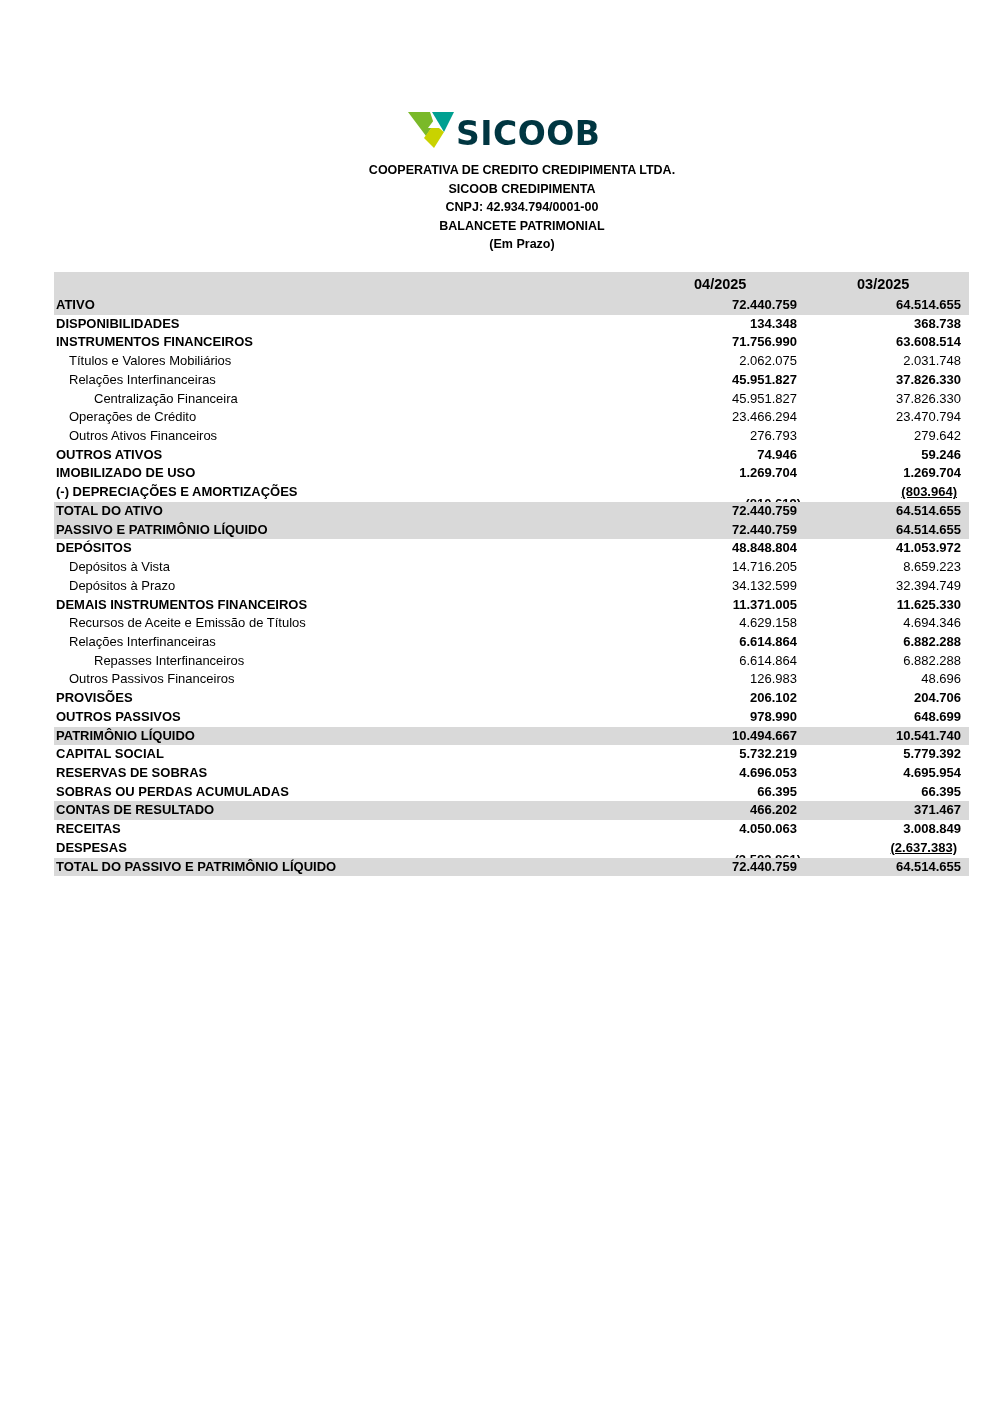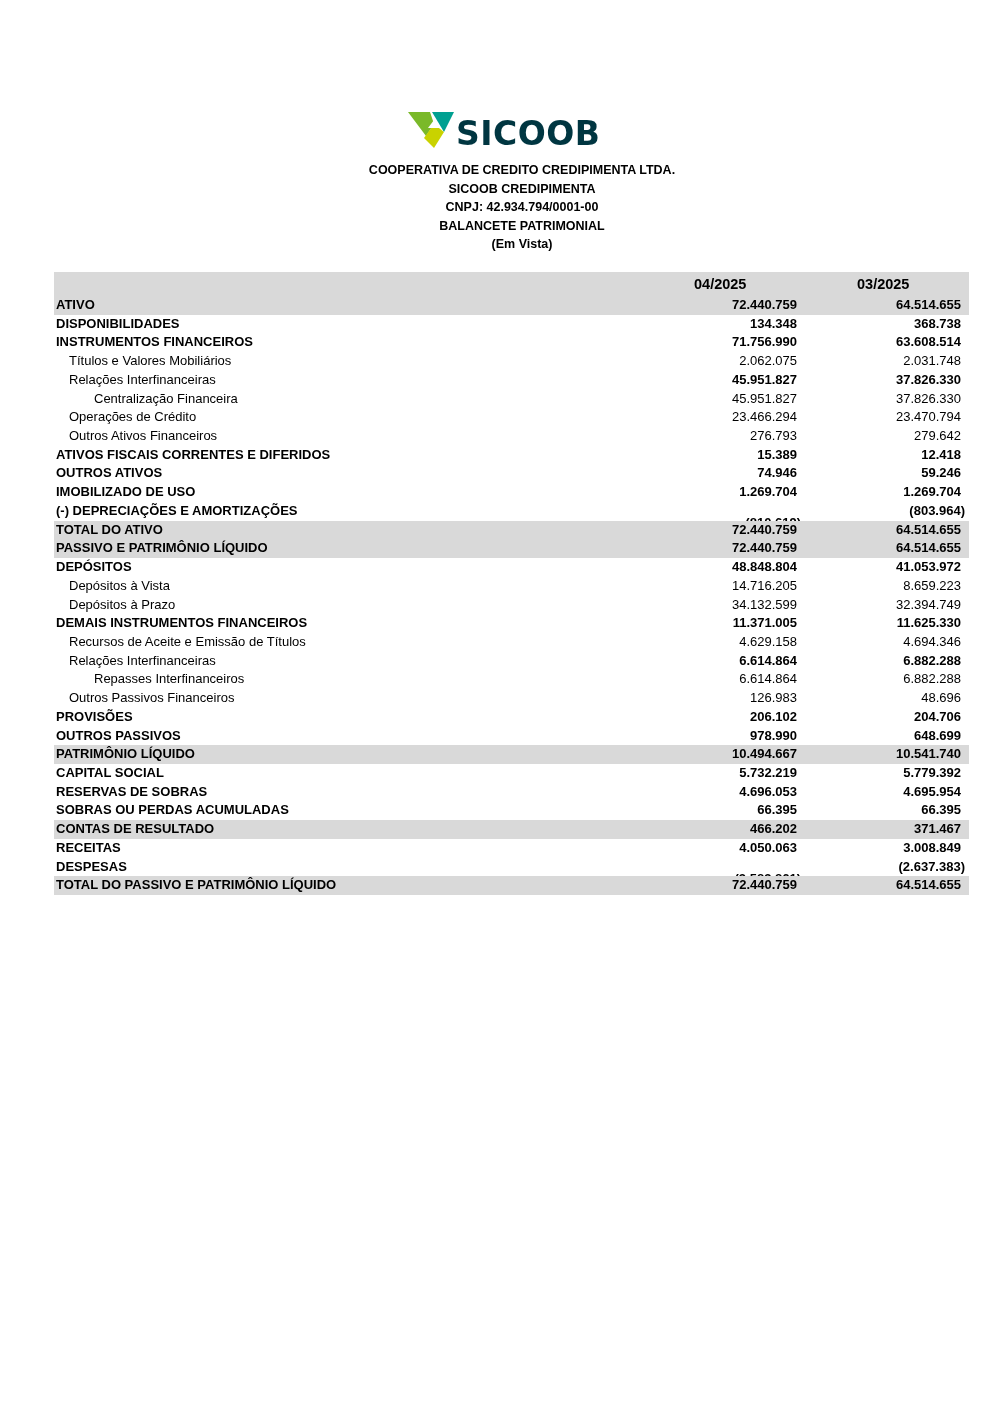--- a/index.html
+++ b/index.html
@@ -15,41 +15,41 @@
   .thead .c2 { left: 803px; }
   .row { height: 18.72px; position: relative; font-size: 13px; line-height: 18.72px; white-space: nowrap; }
   .row.shade { background: #d9d9d9; }
   .row.bold { font-weight: bold; }
   .row .label { position: absolute; left: 2px; top: 0; text-align: center; }
   .row.ind1 .label { left: 15px; }
   .row.ind2 .label { left: 40px; }
   .row .v1 { position: absolute; right: 172px; top: 0; text-align: right; }
   .row .v2 { position: absolute; right: 8px; top: 0; text-align: right; }
   .row.neg .v1 { right: 168px; margin-top: 12px; }
-  .row.neg .v2 { right: 4px; }
+  .row.neg .v2 { right: 12px; text-decoration: underline; }
 </style>
 </head>
 <body>
 
 <div class="logo">
   <svg width="196" height="42" viewBox="0 0 196 42">
     <polygon points="0,2 22,2 26,14 18,26" fill="#7ab929"></polygon>
     <polygon points="24,2 46,2 36,22" fill="#00a091"></polygon>
     <polygon points="16,28 26,14 36,22 26,38" fill="#c9d200"></polygon>
     <polygon points="20,18 26,10 32,18" fill="#ffffff"></polygon>
     <text id="logo-text" x="48" y="35" font-family="DejaVu Sans, sans-serif" font-weight="bold" font-size="33" fill="#003641" letter-spacing="0.5">SICOOB</text>
   </svg>
 </div>
 
 <div class="header">
   <div>COOPERATIVA DE CREDITO CREDIPIMENTA LTDA.</div>
   <div>SICOOB CREDIPIMENTA</div>
   <div>CNPJ: 42.934.794/0001-00</div>
   <div>BALANCETE PATRIMONIAL</div>
-  <div>(Em Vista)</div>
+  <div>(Em Prazo)</div>
 </div>
 
 <div class="table">
   <div class="thead">
     <span class="c1">04/2025</span>
     <span class="c2">03/2025</span>
   </div>
   <div id="rows">
       <div class="row bold shade">
         <span class="label">ATIVO</span>
@@ -85,25 +85,20 @@
         <span class="label">Operações de Crédito</span>
         <span class="v1">23.466.294</span>
         <span class="v2">23.470.794</span>
       </div>
       <div class="row ind1">
         <span class="label">Outros Ativos Financeiros</span>
         <span class="v1">276.793</span>
         <span class="v2">279.642</span>
       </div>
       <div class="row bold">
-        <span class="label">ATIVOS FISCAIS CORRENTES E DIFERIDOS</span>
-        <span class="v1">15.389</span>
-        <span class="v2">12.418</span>
-      </div>
-      <div class="row bold">
         <span class="label">OUTROS ATIVOS</span>
         <span class="v1">74.946</span>
         <span class="v2">59.246</span>
       </div>
       <div class="row bold">
         <span class="label">IMOBILIZADO DE USO</span>
         <span class="v1">1.269.704</span>
         <span class="v2">1.269.704</span>
       </div>
       <div class="row bold neg">

